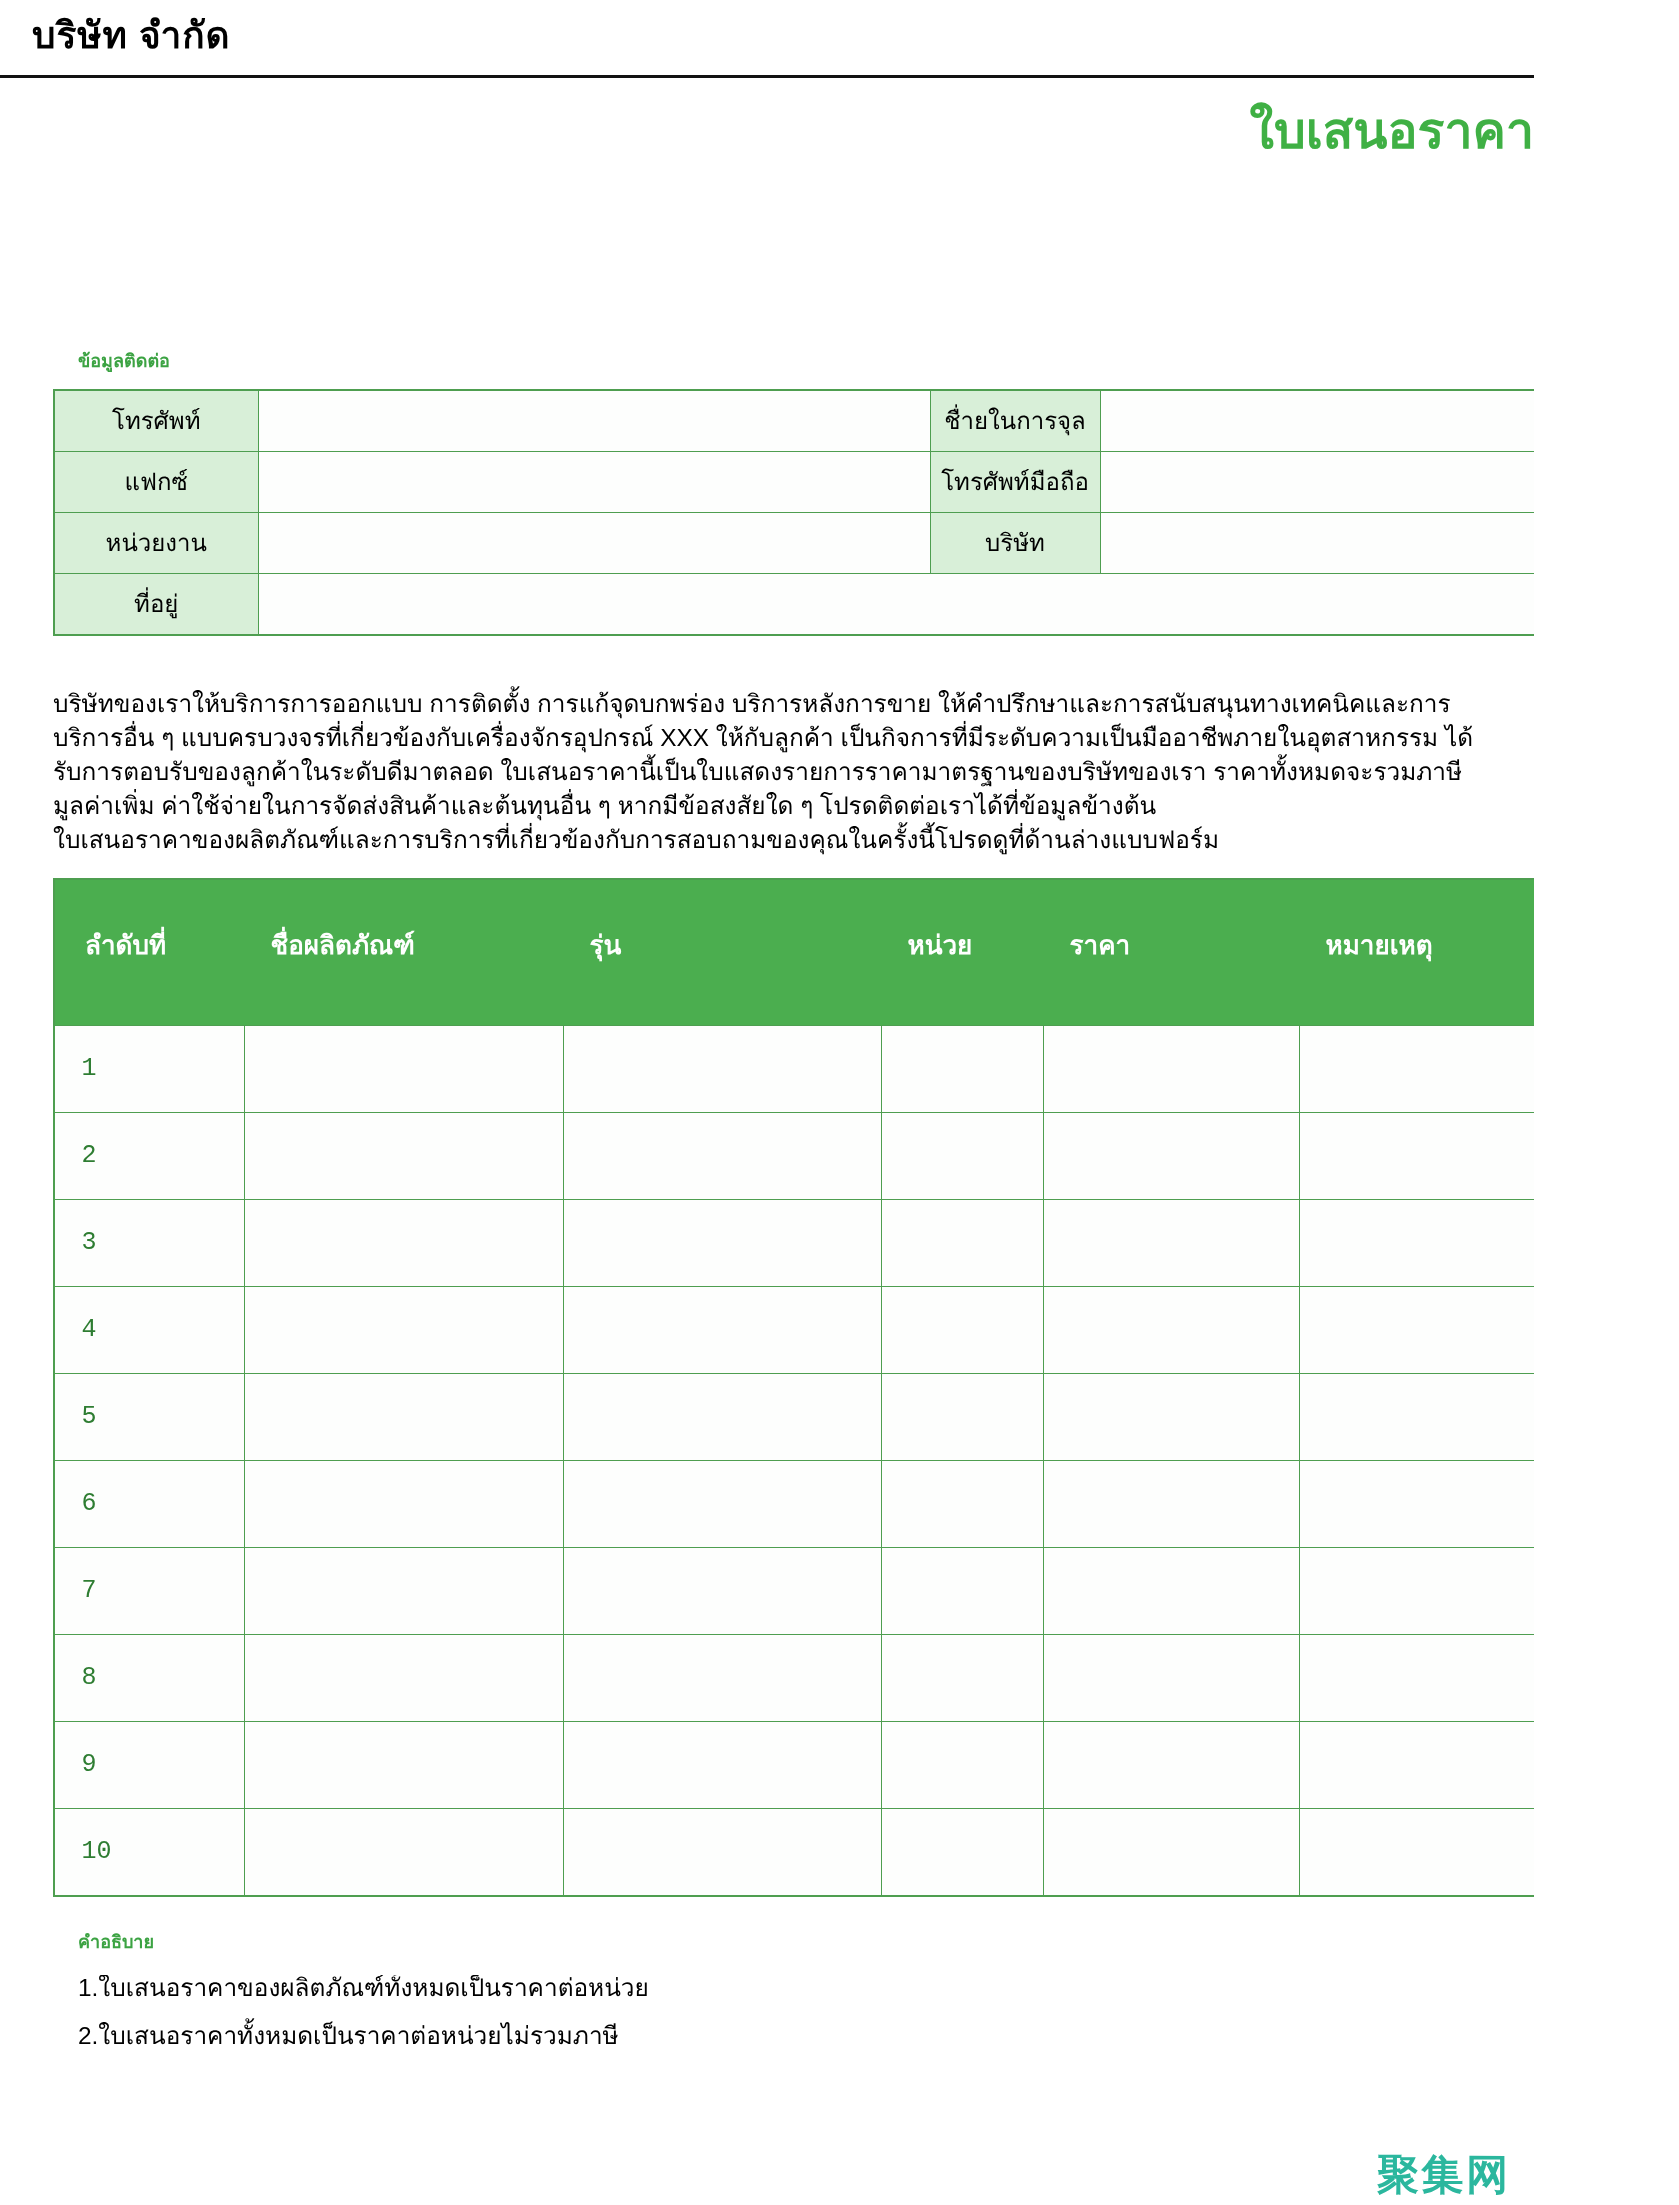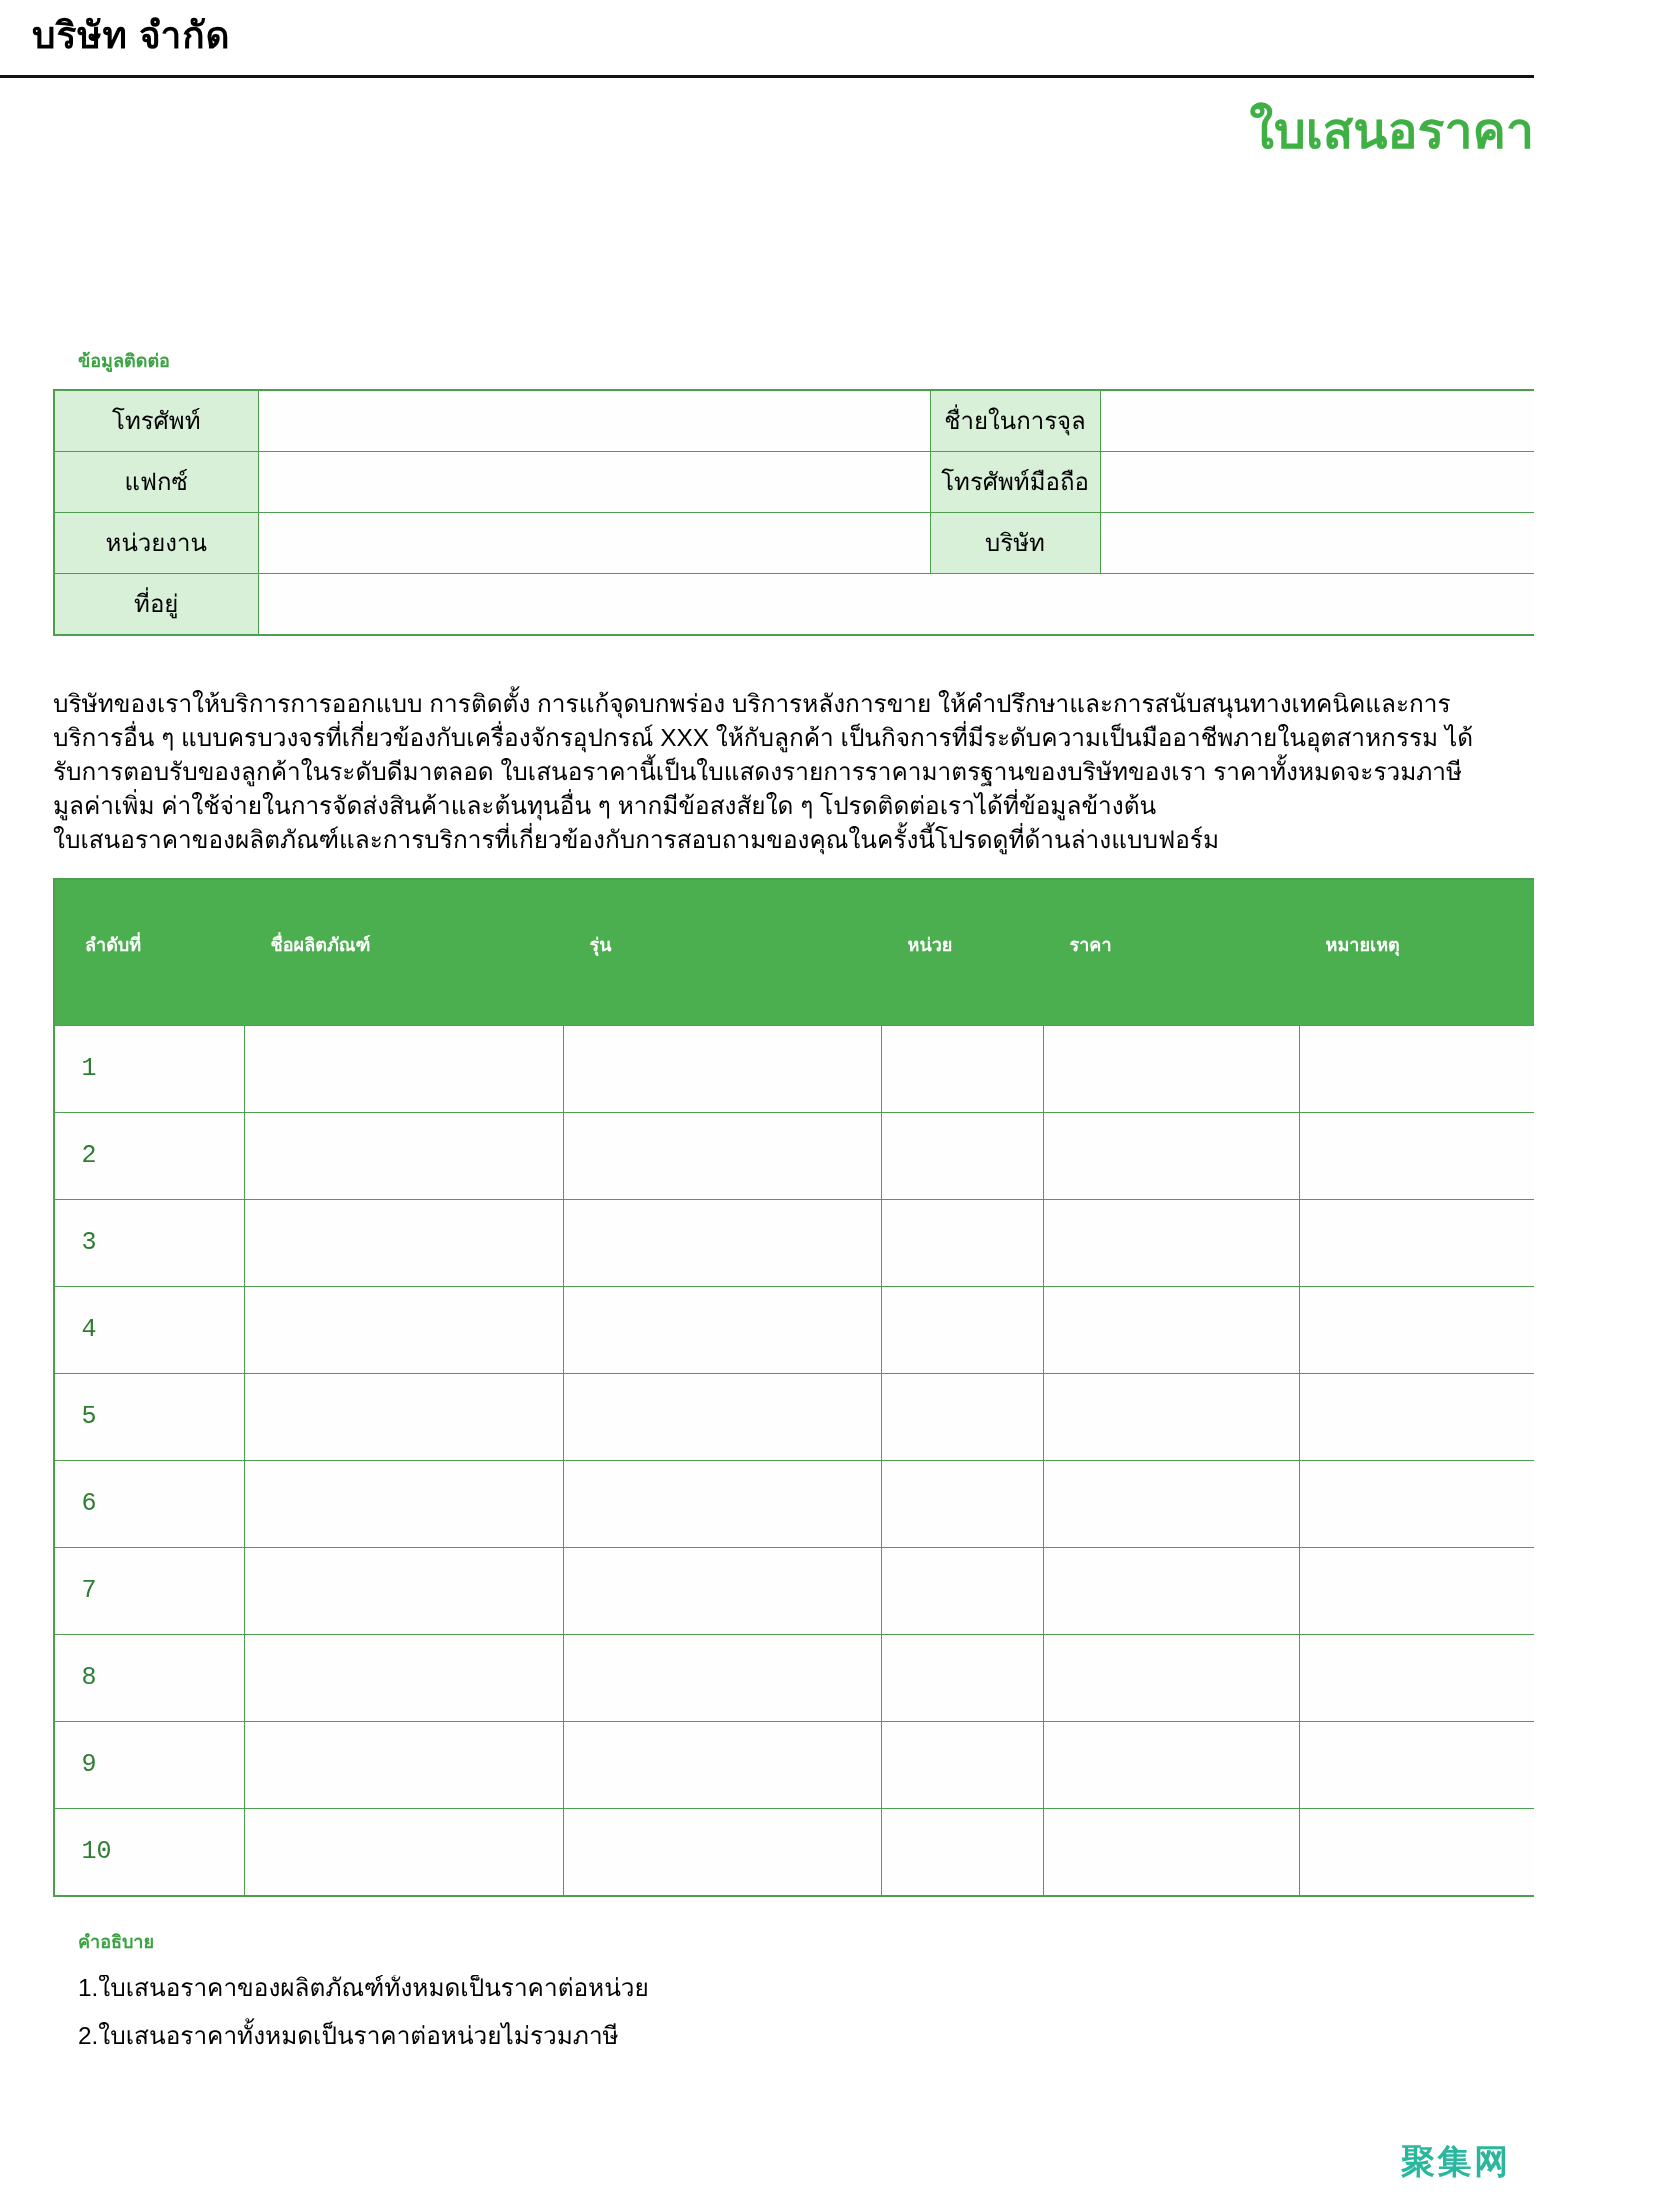--- a/index.html
+++ b/index.html
@@ -24,33 +24,33 @@
   .contact-table td{border:1.8px solid #4E9E50;height:60px;font-size:24px;padding:0 8.9px;}
   .contact-table td.lbl{background:#D8EFD8;text-align:center;font-weight:normal;}
   .contact-table td.val{background:#fdfefd;}
 
   
   .intro{margin:51px 50px 0 53px;font-size:24.4px;line-height:34px;}
   .intro p{margin:0;}
 
   
   .price-table{margin:21px 0 0 53px;width:1576px;border:2.7px solid #4E9E50;}
-  .price-table thead th{background:#4BAE4F;border:none;color:#fff;font-size:18px;
+  .price-table thead th{background:#4BAE4F;border:none;color:#fff;font-size:26px;
       font-weight:bold;text-align:left;height:129px;vertical-align:middle;
       padding:0 0 16px 26.6px;}
   .price-table thead th.first{padding-left:30px;}
   .price-table tbody td{border:1.8px solid #4E9E50;height:84px;font-size:24px;background:#fdfefd;}
   .price-table tbody td.no{color:#2E7D32;padding-left:26.6px;font-size:25px;}
 
   
   .notes{margin:19.5px 0 0 78px;width:1601px;overflow:hidden;font-size:24.4px;}
   .note{margin-bottom:21px;line-height:26.6px;white-space:nowrap;}
 
   
-  .watermark{position:absolute;right:23px;bottom:20px;font-size:34px;font-weight:bold;
+  .watermark{position:absolute;right:23px;bottom:2px;font-size:42px;font-weight:bold;
              color:#2BB79E;letter-spacing:2.7px;}
 </style>
 </head>
 <body>
 
 <div class="page">
 
   <div class="company">บริษัท จำกัด</div>
   <div class="rule"></div>
   <div class="doc-title">ใบเสนอราคา</div>

